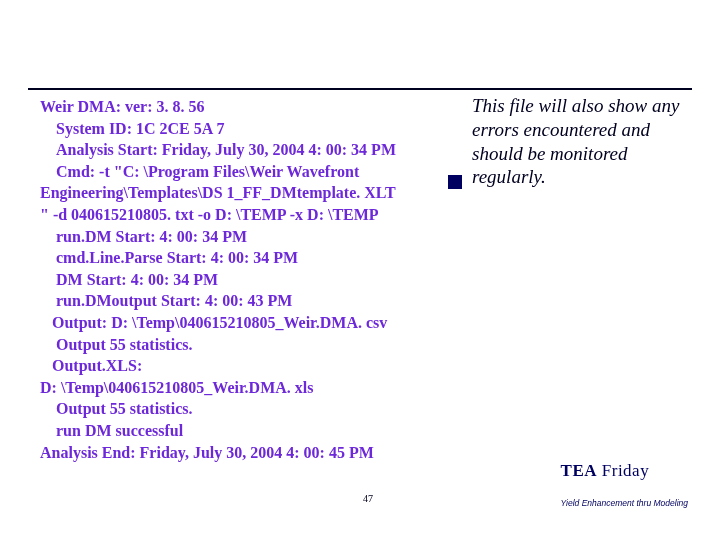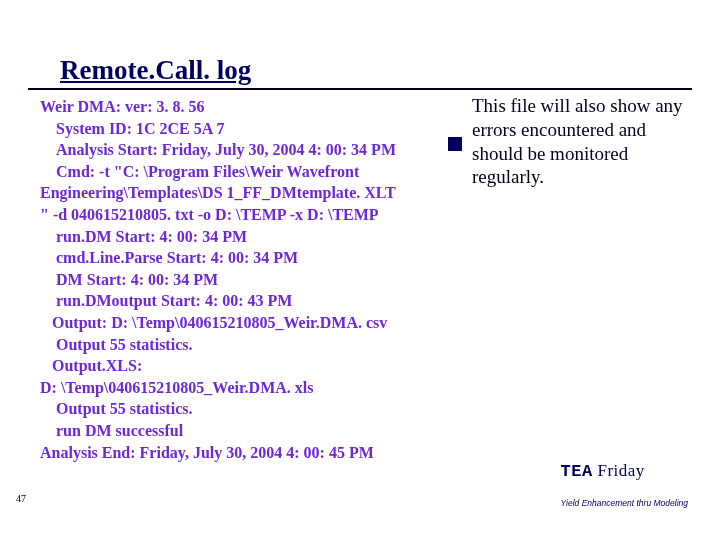--- a/index.html
+++ b/index.html
@@ -50,70 +50,69 @@
     position: absolute;
     left: 448px;
     top: 94px;
     width: 248px;
     font-size: 19px;
     color: #000020;
     line-height: 1.25;
   }
   .bullet-row {
     display: flex;
-    align-items: center;
+    align-items: flex-end;
+    font-style: italic;
   }
   .bullet-box {
     width: 14px;
     height: 14px;
     background: #000060;
     flex: 0 0 14px;
     margin-top: 4px;
     margin-right: 10px;
   }
   .page-num {
     position: absolute;
     left: 16px;
     right: 0;
     bottom: 36px;
-    text-align: left;
+    text-align: center;
     font-size: 10px;
     color: #000020;
     font-family: "Times New Roman", Times, serif;
   }
   .brand {
     position: absolute;
     right: 32px;
     bottom: 32px;
     text-align: left;
   }
   .brand-name {
     font-family: "Times New Roman", Times, serif;
     font-size: 17px;
     color: #000060;
     letter-spacing: 0.5px;
   }
   .brand-name .tea {
     font-weight: bold;
-    font-family: Liberation Mono, monospace;
   }
   .brand-tag {
     font-family: Arial, Helvetica, sans-serif;
     font-size: 8.5px;
     font-style: italic;
     color: #000060;
     margin-top: 17px;
   }
 </style>
 </head>
 <body>
 
 <div class="slide">
 
-  <div class="title">Remote.Call. log</div>
   <div class="rule"></div>
 
   <div class="left-col">Weir DMA: ver: 3. 8. 56
     System ID: 1C 2CE 5A 7
     Analysis Start: Friday, July 30, 2004 4: 00: 34 PM
     Cmd: -t "C: \Program Files\Weir Wavefront
 Engineering\Templates\DS 1_FF_DMtemplate. XLT
 " -d 040615210805. txt -o D: \TEMP -x D: \TEMP
     run.DM Start: 4: 00: 34 PM
     cmd.Line.Parse Start: 4: 00: 34 PM

